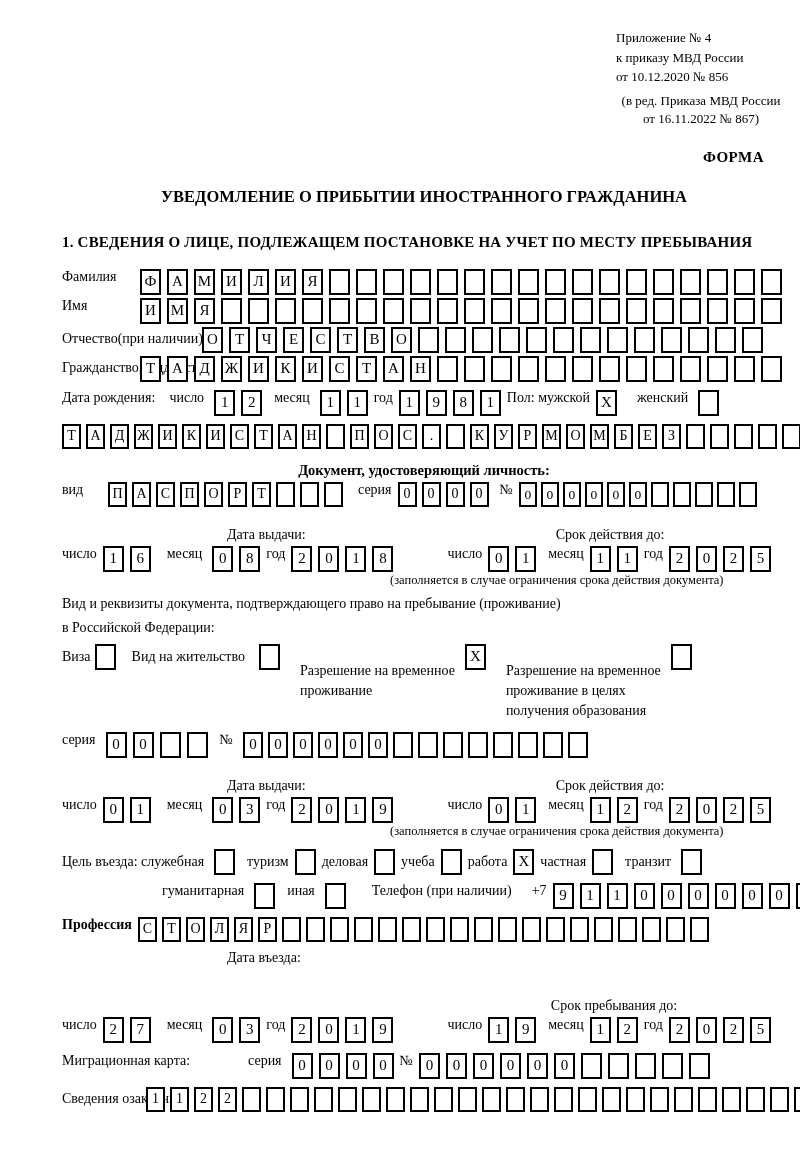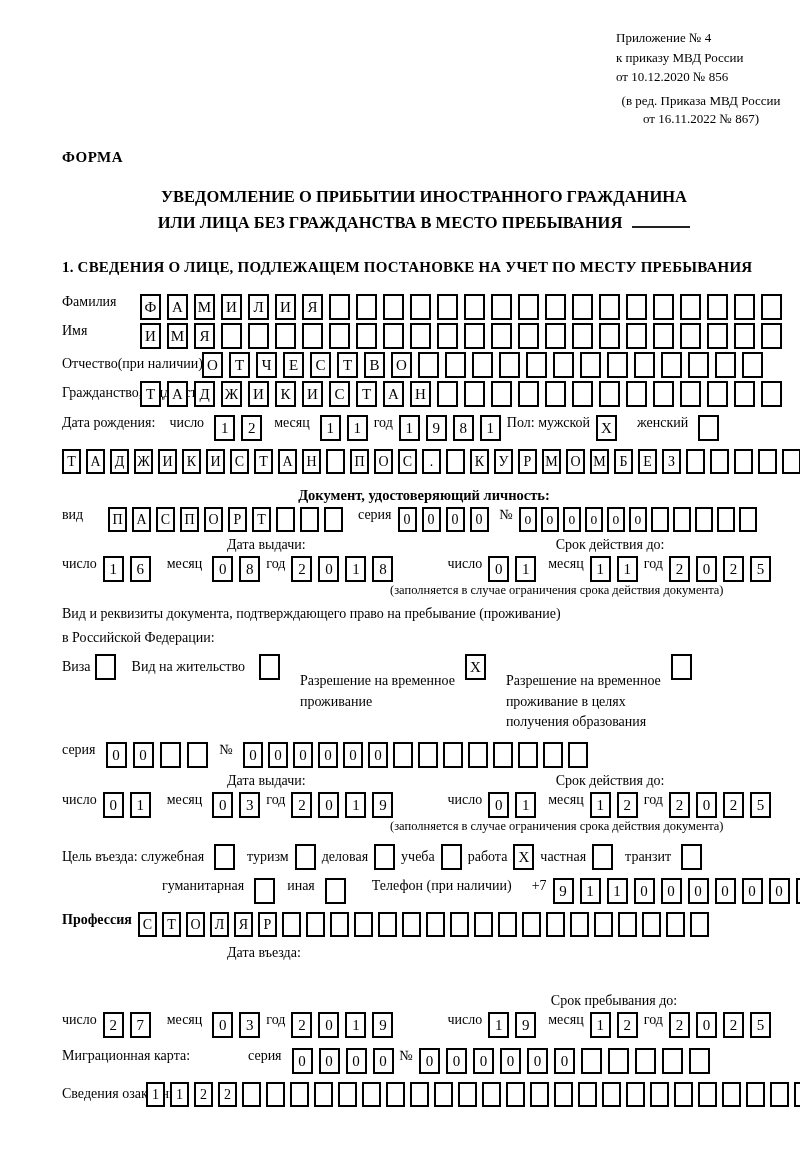--- a/index.html
+++ b/index.html
@@ -4,21 +4,21 @@
 <style>
   html,body{margin:0;padding:0;background:#fff;}
   body{
     width:800px;height:1163px;box-sizing:border-box;overflow:hidden;
     padding:28px 14px 0 62px;color:#000;
     font-family:"Liberation Serif","DejaVu Serif",serif;
     font-size:14px;
   }
   .appendix{margin-left:554px;font-size:13px;line-height:1.5;}
   .appendix .edition{margin-top:5px;font-size:13px;line-height:1.45;text-align:center;}
-  .forma{margin-top:20px;margin-right:22px;font-weight:bold;font-size:15px;letter-spacing:.5px;}
+  .forma{margin-top:20px;margin-right:22px;text-align:right;font-weight:bold;font-size:15px;letter-spacing:.5px;}
   .title{margin-top:18px;text-align:center;font-weight:bold;font-size:16.5px;line-height:1.55;}
   .blank-line{display:inline-block;width:58px;border-bottom:2px solid #222;height:14px;margin-left:10px;}
   .sec-heading{margin-top:24px;font-weight:bold;font-size:15px;letter-spacing:.2px;white-space:nowrap;}
   .row{display:flex;align-items:flex-start;margin-top:3px;}
   .row.top{align-items:flex-start;}
   .lbl{font-size:14px;white-space:nowrap;}
   .stack{display:flex;flex-direction:row;}
   .stack .lbl{line-height:23px;}
   .cells{display:flex;flex-wrap:nowrap;}
   .cell{
@@ -26,21 +26,21 @@
     border:2px solid #000;display:flex;align-items:center;justify-content:center;
     font-size:15px;line-height:1;background:#fff;
   }
   .cells.narrow .cell{width:19px;height:25px;margin-right:5px;font-size:14px;}
   .cells.xnarrow .cell{width:18px;height:25px;margin-right:4px;font-size:13.5px;}
   .cells.num14 .cell{width:20px;height:26px;margin-right:5px;}
   .g6{margin-left:6px;} .g10{margin-left:10px;} .g14{margin-left:14px;} .g20{margin-left:20px;}
   .w78{width:78px;flex:0 0 78px;}
   .w140{width:140px;flex:0 0 140px;}
   .doc-heading{margin-top:8px;text-align:center;font-weight:bold;font-size:14.5px;}
-  .two-label{display:flex;margin-top:5px;font-size:14px;}
+  .two-label{display:flex;margin-top:20px;font-size:14px;}
   .note{font-size:12.5px;margin-top:1px;}
   .note.right{margin-left:328px;}
   .chk-label-c{text-align:left;font-size:14px;line-height:1.45;margin-top:17px;}
   .purpose-row{display:flex;align-items:center;margin-top:10px;}
   .reps-wrap{display:flex;align-items:flex-start;margin-top:8px;}
   .reps-wrap .cells{margin-bottom:4px;}
   .mt8{margin-top:8px;} .mt10{margin-top:10px;} .mt18{margin-top:18px;}
 </style>
 </head>
 <body>
@@ -52,21 +52,20 @@
   <div class="edition">
     <div>(в ред. Приказа МВД России</div>
     <div>от 16.11.2022 № 867)</div>
   </div>
 </div>
 
 <div class="forma">ФОРМА</div>
 
 <div class="title">
   <div>УВЕДОМЛЕНИЕ О ПРИБЫТИИ ИНОСТРАННОГО ГРАЖДАНИНА</div>
-  <div><span>ИЛИ ЛИЦА БЕЗ ГРАЖДАНСТВА В МЕСТО ПРЕБЫВАНИЯ</span><span class="blank-line"></span></div>
 </div>
 
 <div class="sec-heading">1. СВЕДЕНИЯ О ЛИЦЕ, ПОДЛЕЖАЩЕМ ПОСТАНОВКЕ НА УЧЕТ ПО МЕСТУ ПРЕБЫВАНИЯ</div>
 
 <div class="row mt18">
   <span class="lbl w78">Фамилия</span>
   <span class="cells">
       <span class="cell">Ф</span>
       <span class="cell">А</span>
       <span class="cell">М</span>

